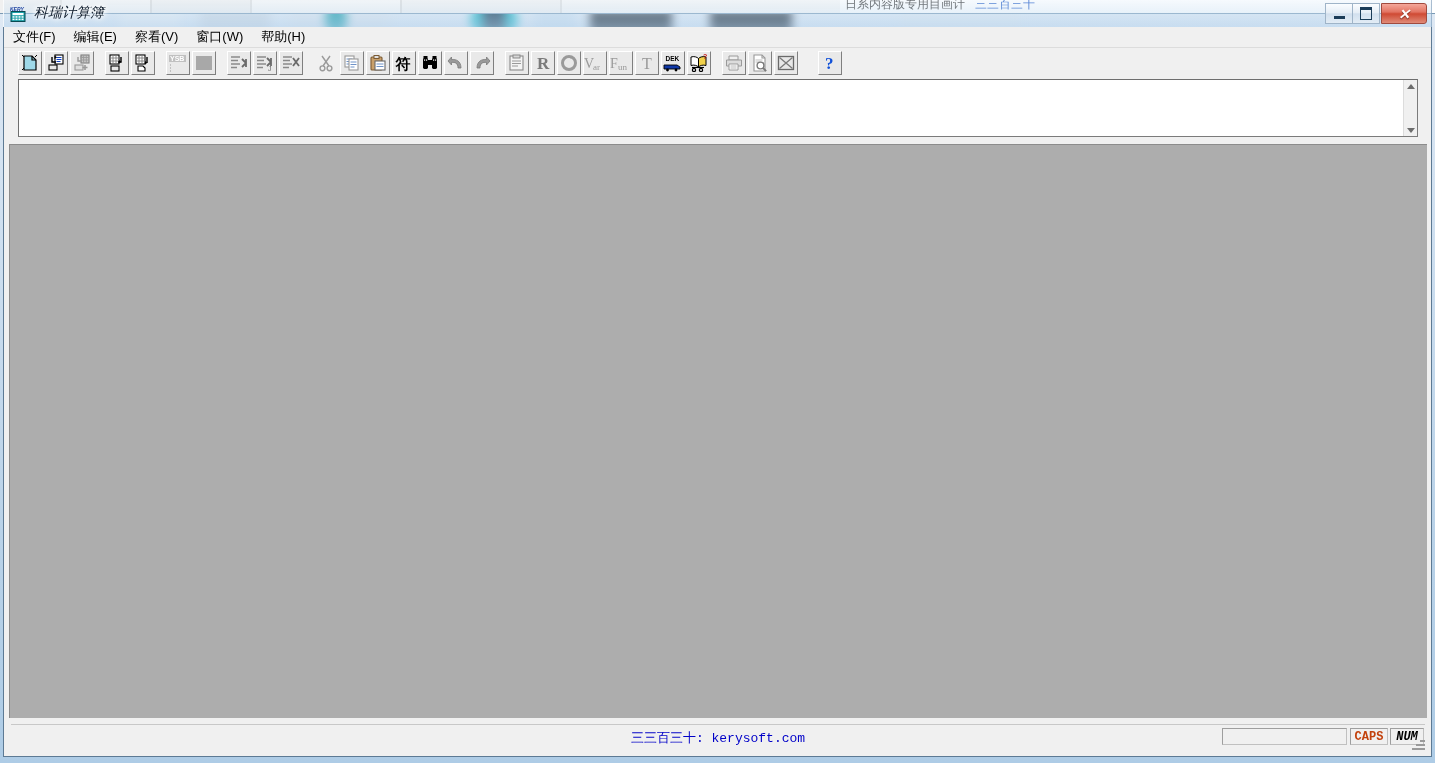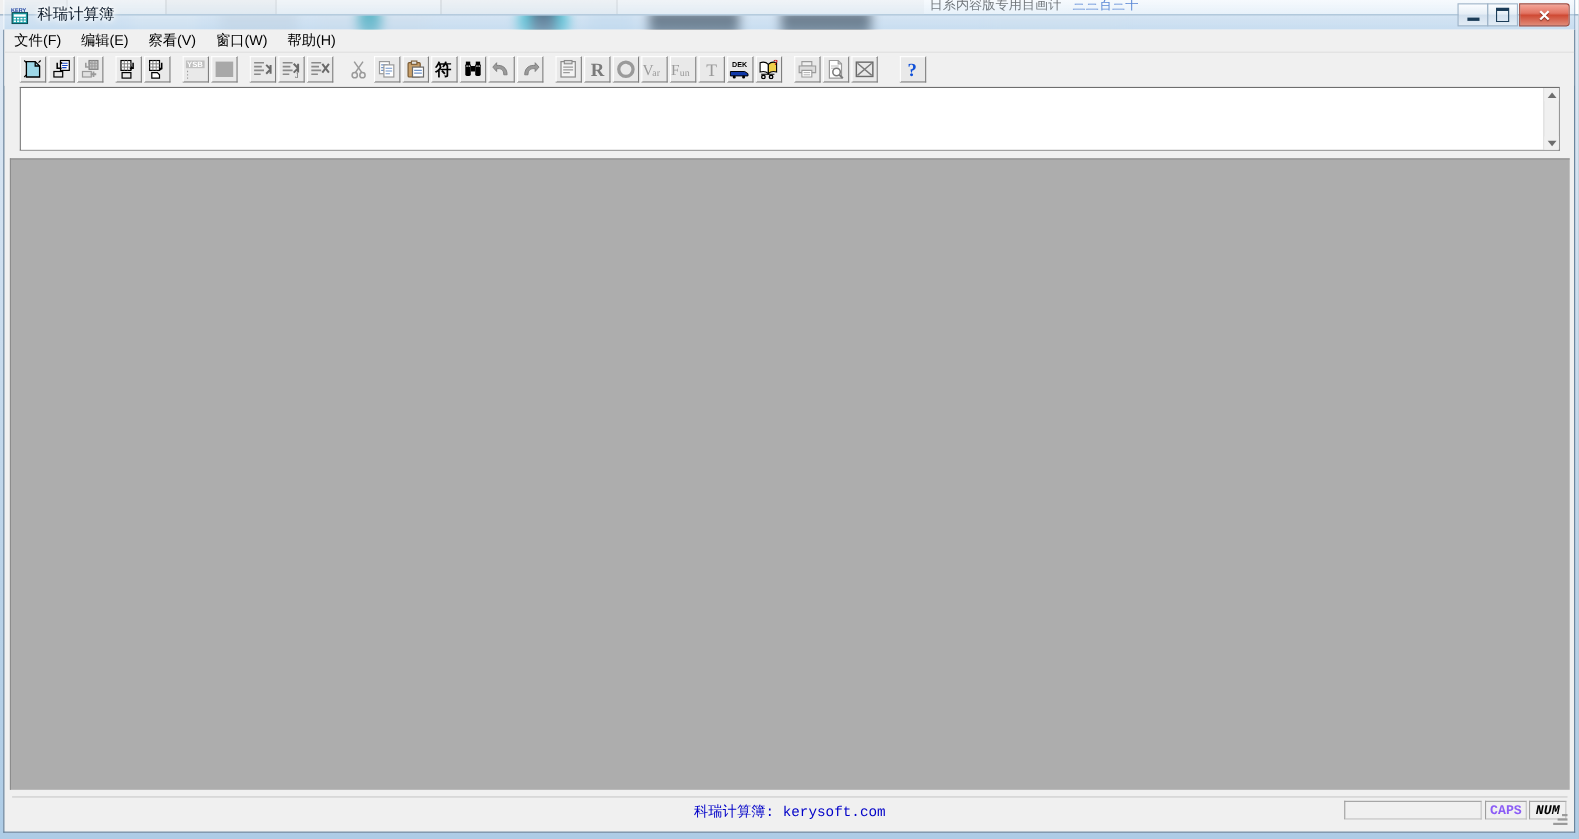--- a/index.html
+++ b/index.html
@@ -52,20 +52,21 @@
     position: absolute; left: 3px; top: 0px; width: 1429px; height: 757px;
     box-sizing: border-box;
   }
   
   #titlebar {
     position: absolute; left: 0; top: 0; width: 1429px; height: 27px;
     background: linear-gradient(180deg, rgba(226,238,249,0.30) 0%, rgba(198,222,242,0.45) 55%, rgba(186,214,238,0.62) 100%);
     border-left: 1px solid rgba(255,255,255,0.75);
     border-right: 1px solid rgba(120,150,180,0.6);
     box-sizing: border-box;
+    font-style: italic;
   }
   #app-icon {
     position: absolute; left: 6px; top: 5px; width: 17px; height: 17px;
   }
   #title-text {
     position: absolute; left: 30px; top: 4px;
     font-size: 14px; color: #0d1b2b; white-space: nowrap;
     text-shadow: 0 0 4px #ffffff, 0 0 7px #ffffff, 0 0 10px #ffffff;
   }
   
@@ -172,21 +173,21 @@
     font-size:13px; color:#0000c8; white-space:nowrap;
   }
   .sb-pane {
     position:absolute; top:8px; height:17px; box-sizing:border-box;
     border:1px solid #c0c0c0;
     border-top-color:#9e9e9e; border-left-color:#9e9e9e;
     display:flex; align-items:center; justify-content:center;
     font-family:"Liberation Mono", monospace; font-size:12px;
   }
   #pane-blank { left:1213px; width:125px; }
-  #pane-caps  { left:1341px; width:38px; color:#8b5cf6; font-weight:bold; }
+  #pane-caps  { left:1341px; width:38px; color:#c2410c; font-weight:bold; }
   #pane-num   { left:1381px; width:34px; color:#000; font-weight:bold;font-style:italic; }
   #sb-grip { position:absolute; right:2px; bottom:2px; width:14px; height:14px; }
   #sb-grip i { position:absolute; right:0; bottom:0; display:block; background:#9a9a9a; height:2px; }
 </style>
 </head>
 <body>
 
 <div id="desktop">
   <div id="bg-blur">
     <div class="sh" style="left:120px;top:-6px;width:60px;height:30px;background:#e8eef4;"></div>
@@ -610,21 +611,21 @@
         <div class="sbarrow">
             <i class="arrow-dn"></i>
           </div>
       </div>
     </div>
 
     <div id="mdiclient"></div>
 
     <div id="statusbar">
       <div class="sb-top"></div>
-      <div id="status-text">科瑞计算簿: kerysoft.com</div>
+      <div id="status-text">三三百三十: kerysoft.com</div>
       <div class="sb-pane" id="pane-blank"></div>
       <div class="sb-pane" id="pane-caps">CAPS</div>
       <div class="sb-pane" id="pane-num">NUM</div>
       <div id="sb-grip">
         <i style="width:13px;"></i>
         <i style="width:9px; bottom:4px;"></i>
         <i style="width:5px; bottom:8px;"></i>
       </div>
     </div>
 

